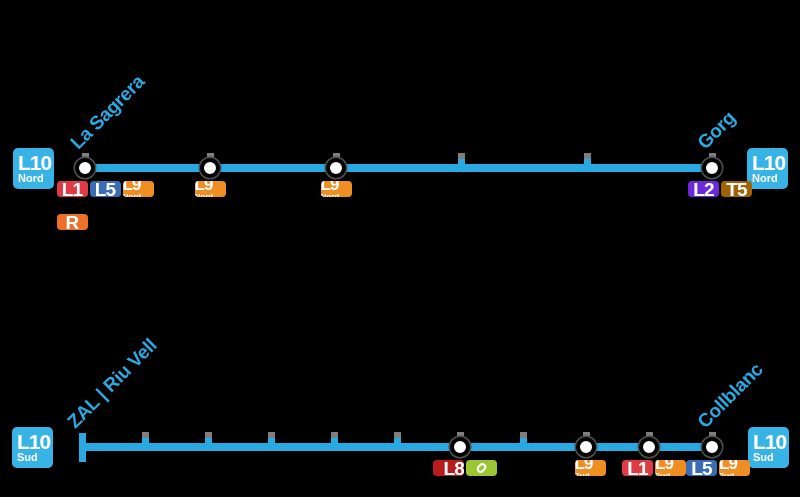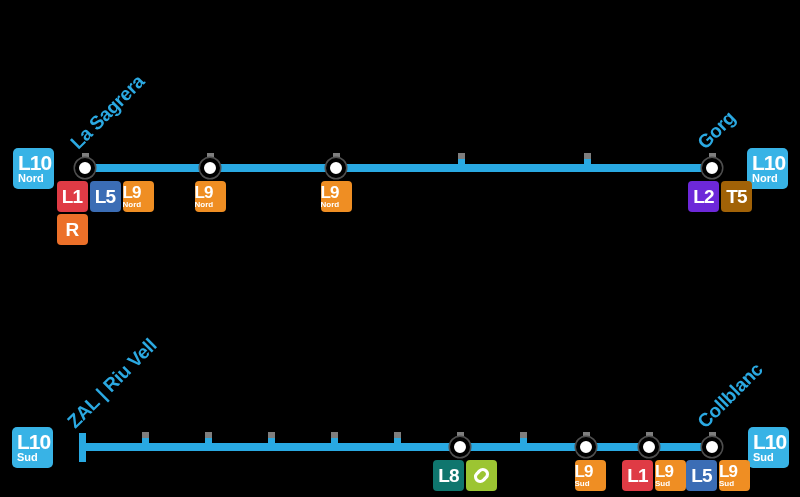--- a/index.html
+++ b/index.html
@@ -6,21 +6,21 @@
   *{box-sizing:border-box;font-family:"Liberation Sans","DejaVu Sans",sans-serif;}
   #canvas{position:relative;width:800px;height:497px;overflow:hidden;}
   .line-bar{position:absolute;height:8px;}
   .tick{position:absolute;width:7px;height:11px;}
   .terminus-bar{position:absolute;width:7px;height:29px;}
   .marker{position:absolute;width:20px;height:20px;border-radius:50%;
           background:#fff;border:4px solid #000;box-shadow:0 0 0 1.5px #4f4f4f;}
   .st-label{position:absolute;height:20px;line-height:20px;font-size:19px;font-weight:bold;
             white-space:nowrap;letter-spacing:-0.3px;transform-origin:0 100%;
             transform:rotate(-45deg);z-index:5;}
-  .badge{position:absolute;width:31px;height:31px;border-radius:4px;color:#fff;
+  .badge{position:absolute;width:31px;height:16px;border-radius:4px;color:#fff;
          display:flex;flex-direction:column;justify-content:center;align-items:center;overflow:hidden;}
   .badge .one{font-size:19px;font-weight:bold;letter-spacing:-0.8px;line-height:19px;}
   .badge.branch{align-items:flex-start;}
   .badge .main{font-size:17px;font-weight:bold;letter-spacing:-0.8px;line-height:15px;}
   .badge .sub{font-size:8px;font-weight:bold;line-height:8px;margin-top:1px;}
   .badge-big{position:absolute;width:41px;height:41px;border-radius:5px;color:#fff;
              display:flex;flex-direction:column;justify-content:center;padding-left:5px;}
   .badge-big .main{font-size:21px;font-weight:bold;letter-spacing:-1px;line-height:19px;}
   .badge-big .sub{font-size:11px;font-weight:bold;line-height:11px;margin-top:1px;}
   .badge svg{display:block;}
@@ -91,21 +91,21 @@
       </div>
       <div class="terminus-bar" style="left: 79px; top: 433px; background: rgb(41, 169, 226);"></div>
       <div class="st-label" style="left: 78px; top: 412px; color: rgb(43, 169, 226);">ZAL | Riu Vell</div>
       <div class="tick" style="left: 142px; top: 432px; background: linear-gradient(rgb(126, 126, 126) 0px, rgb(126, 126, 126) 52%, rgb(41, 169, 226) 52%, rgb(41, 169, 226) 100%);"></div>
       <div class="tick" style="left: 205px; top: 432px; background: linear-gradient(rgb(126, 126, 126) 0px, rgb(126, 126, 126) 52%, rgb(41, 169, 226) 52%, rgb(41, 169, 226) 100%);"></div>
       <div class="tick" style="left: 268px; top: 432px; background: linear-gradient(rgb(126, 126, 126) 0px, rgb(126, 126, 126) 52%, rgb(41, 169, 226) 52%, rgb(41, 169, 226) 100%);"></div>
       <div class="tick" style="left: 331px; top: 432px; background: linear-gradient(rgb(126, 126, 126) 0px, rgb(126, 126, 126) 52%, rgb(41, 169, 226) 52%, rgb(41, 169, 226) 100%);"></div>
       <div class="tick" style="left: 394px; top: 432px; background: linear-gradient(rgb(126, 126, 126) 0px, rgb(126, 126, 126) 52%, rgb(41, 169, 226) 52%, rgb(41, 169, 226) 100%);"></div>
       <div class="tick" style="left: 457px; top: 432px; background: linear-gradient(rgb(126, 126, 126) 0px, rgb(126, 126, 126) 52%, rgb(41, 169, 226) 52%, rgb(41, 169, 226) 100%);"></div>
       <div class="marker" style="left: 450px; top: 437px; background: rgb(255, 255, 255); border-color: rgb(0, 0, 0); box-shadow: rgb(79, 79, 79) 0px 0px 0px 1.5px;"></div>
-      <div class="badge" style="left: 433px; top: 460px; background: #0f766e;">
+      <div class="badge" style="left: 433px; top: 460px; background: #b91c1c; align-items: flex-end;">
         <div class="one">L8</div>
       </div>
       <div class="badge" style="left: 466px; top: 460px; background: rgb(156, 197, 50);">
         <svg width="25" height="25" viewBox="0 0 24 24">
           <g transform="rotate(45 12 12)" fill="none" stroke="#ffffff" stroke-width="3.1" stroke-linecap="round">
             <path d="M7.6 11.6 V10.2 a4.4 4.4 0 0 1 8.8 0 v1.4"></path>
             <path d="M16.4 12.4 v1.4 a4.4 4.4 0 0 1 -8.8 0 v-1.4"></path>
           </g>
         </svg>
       </div>

